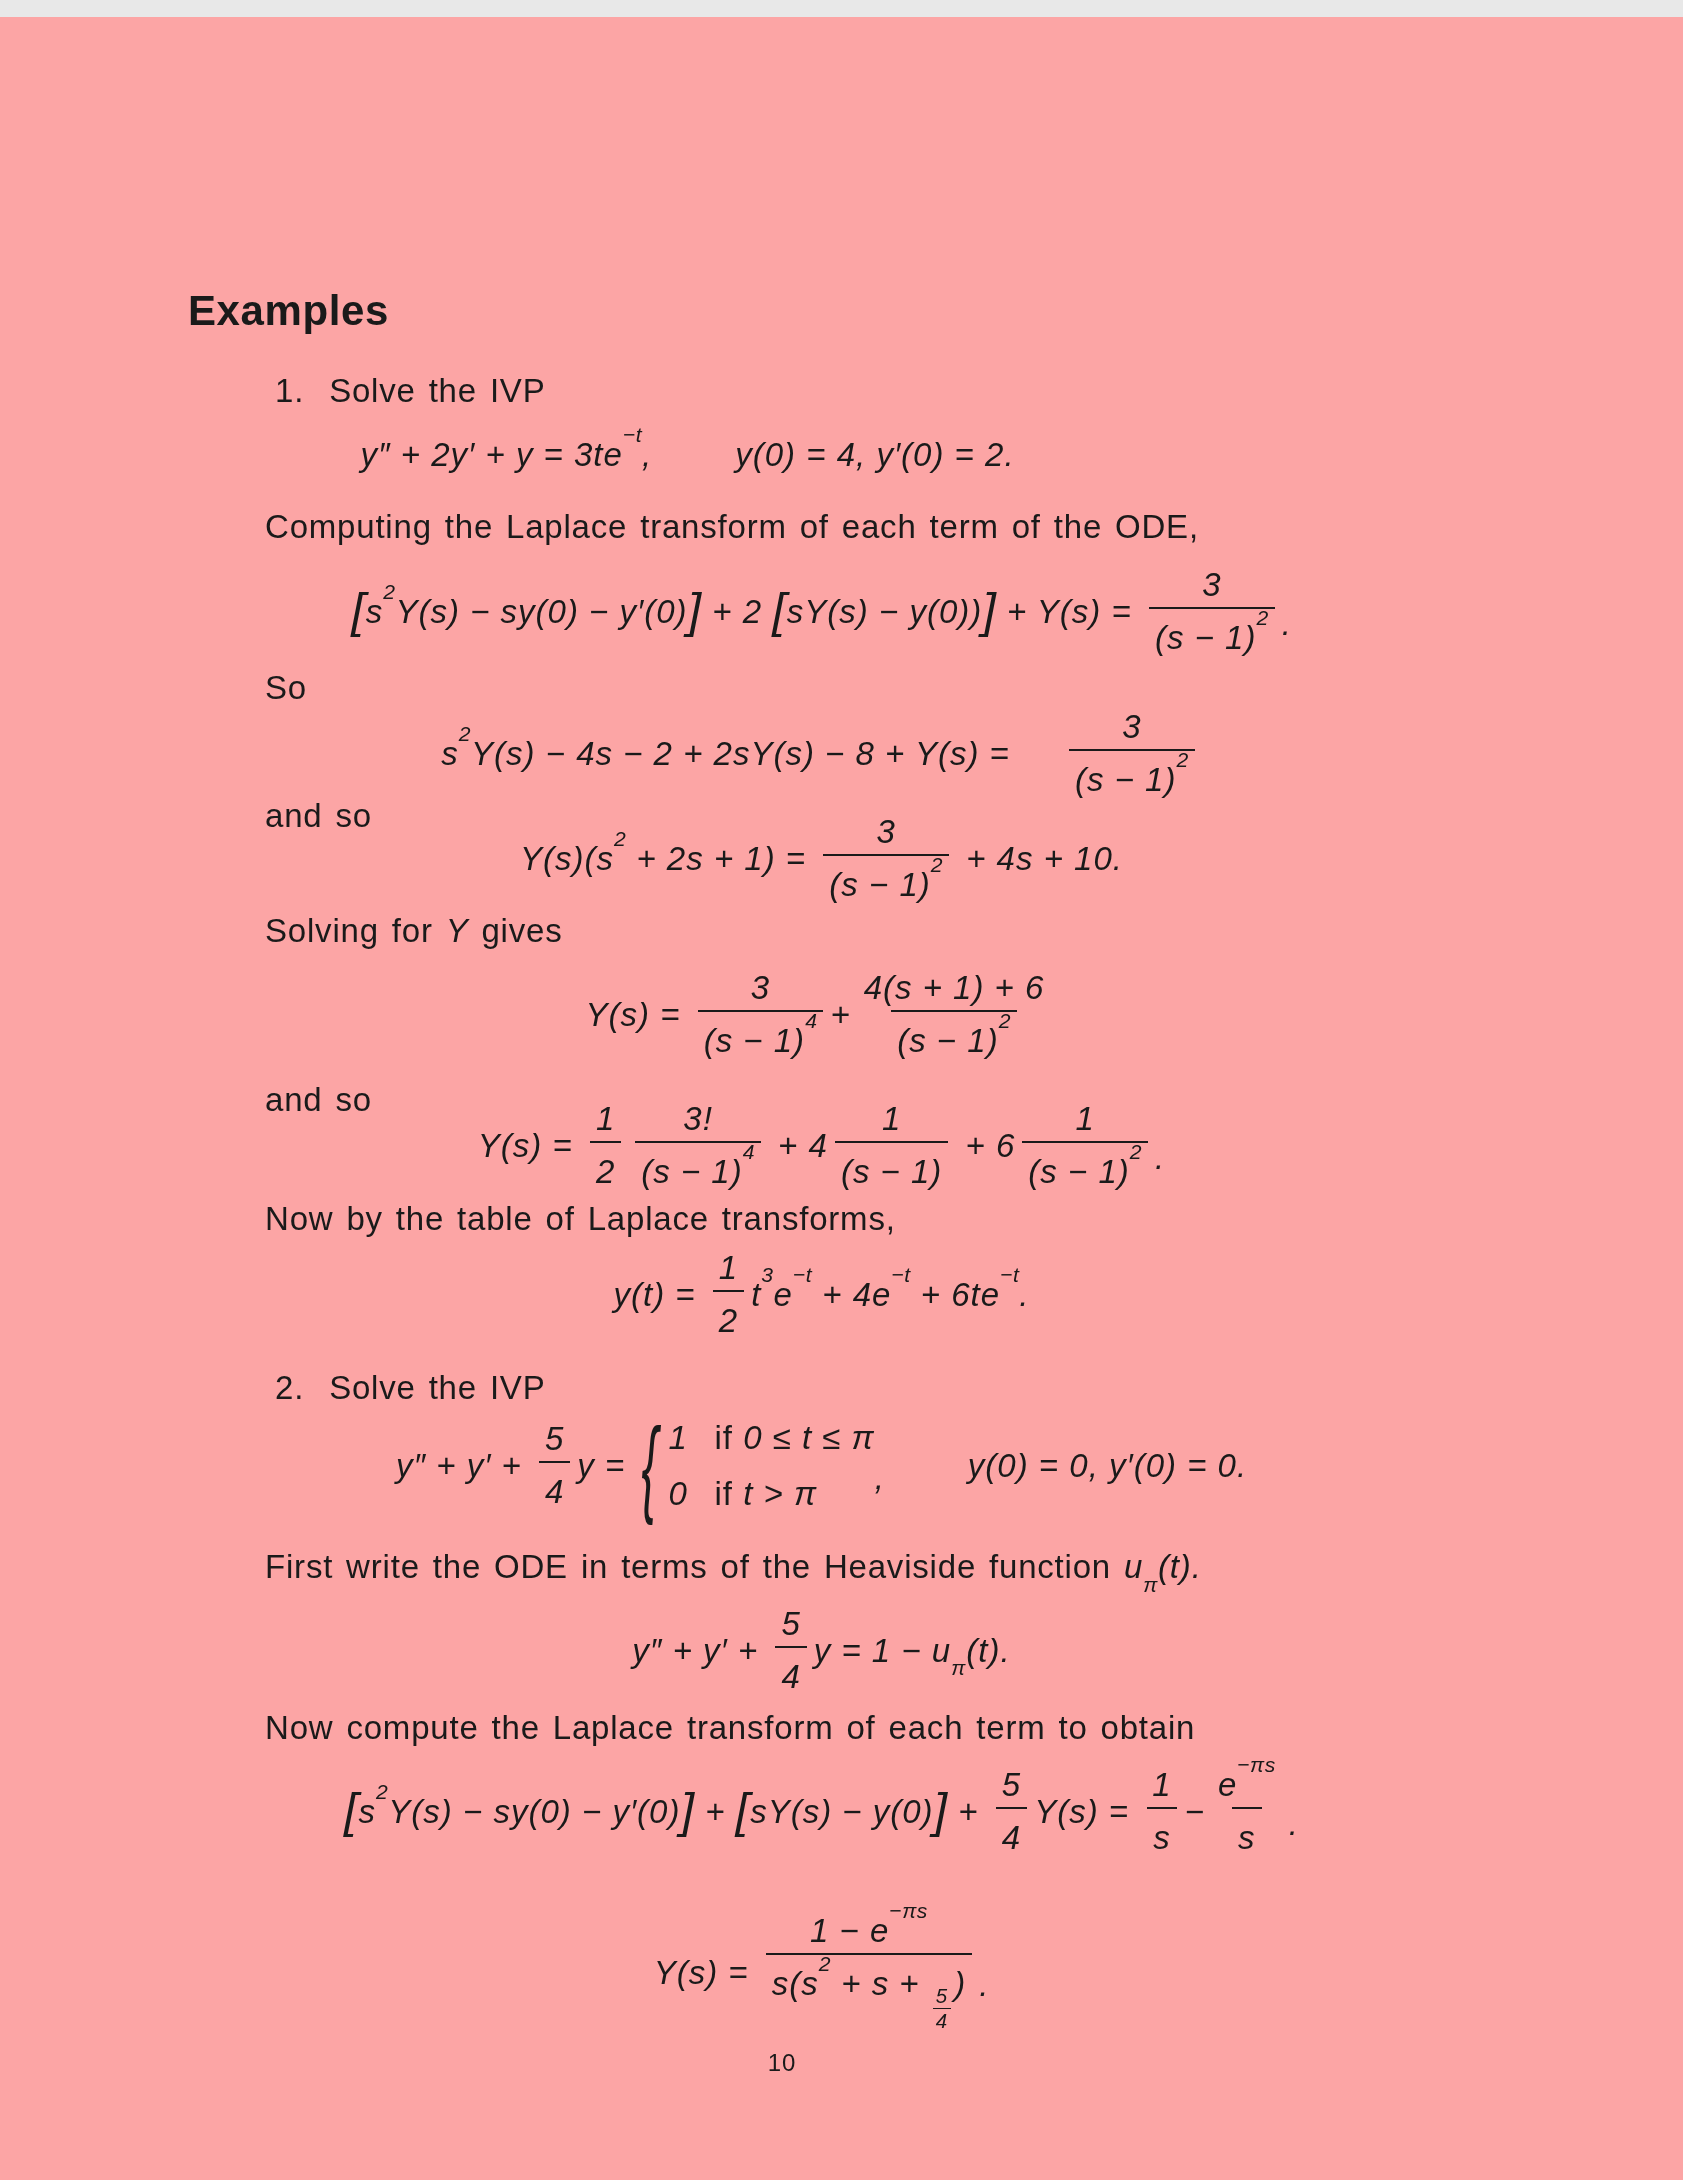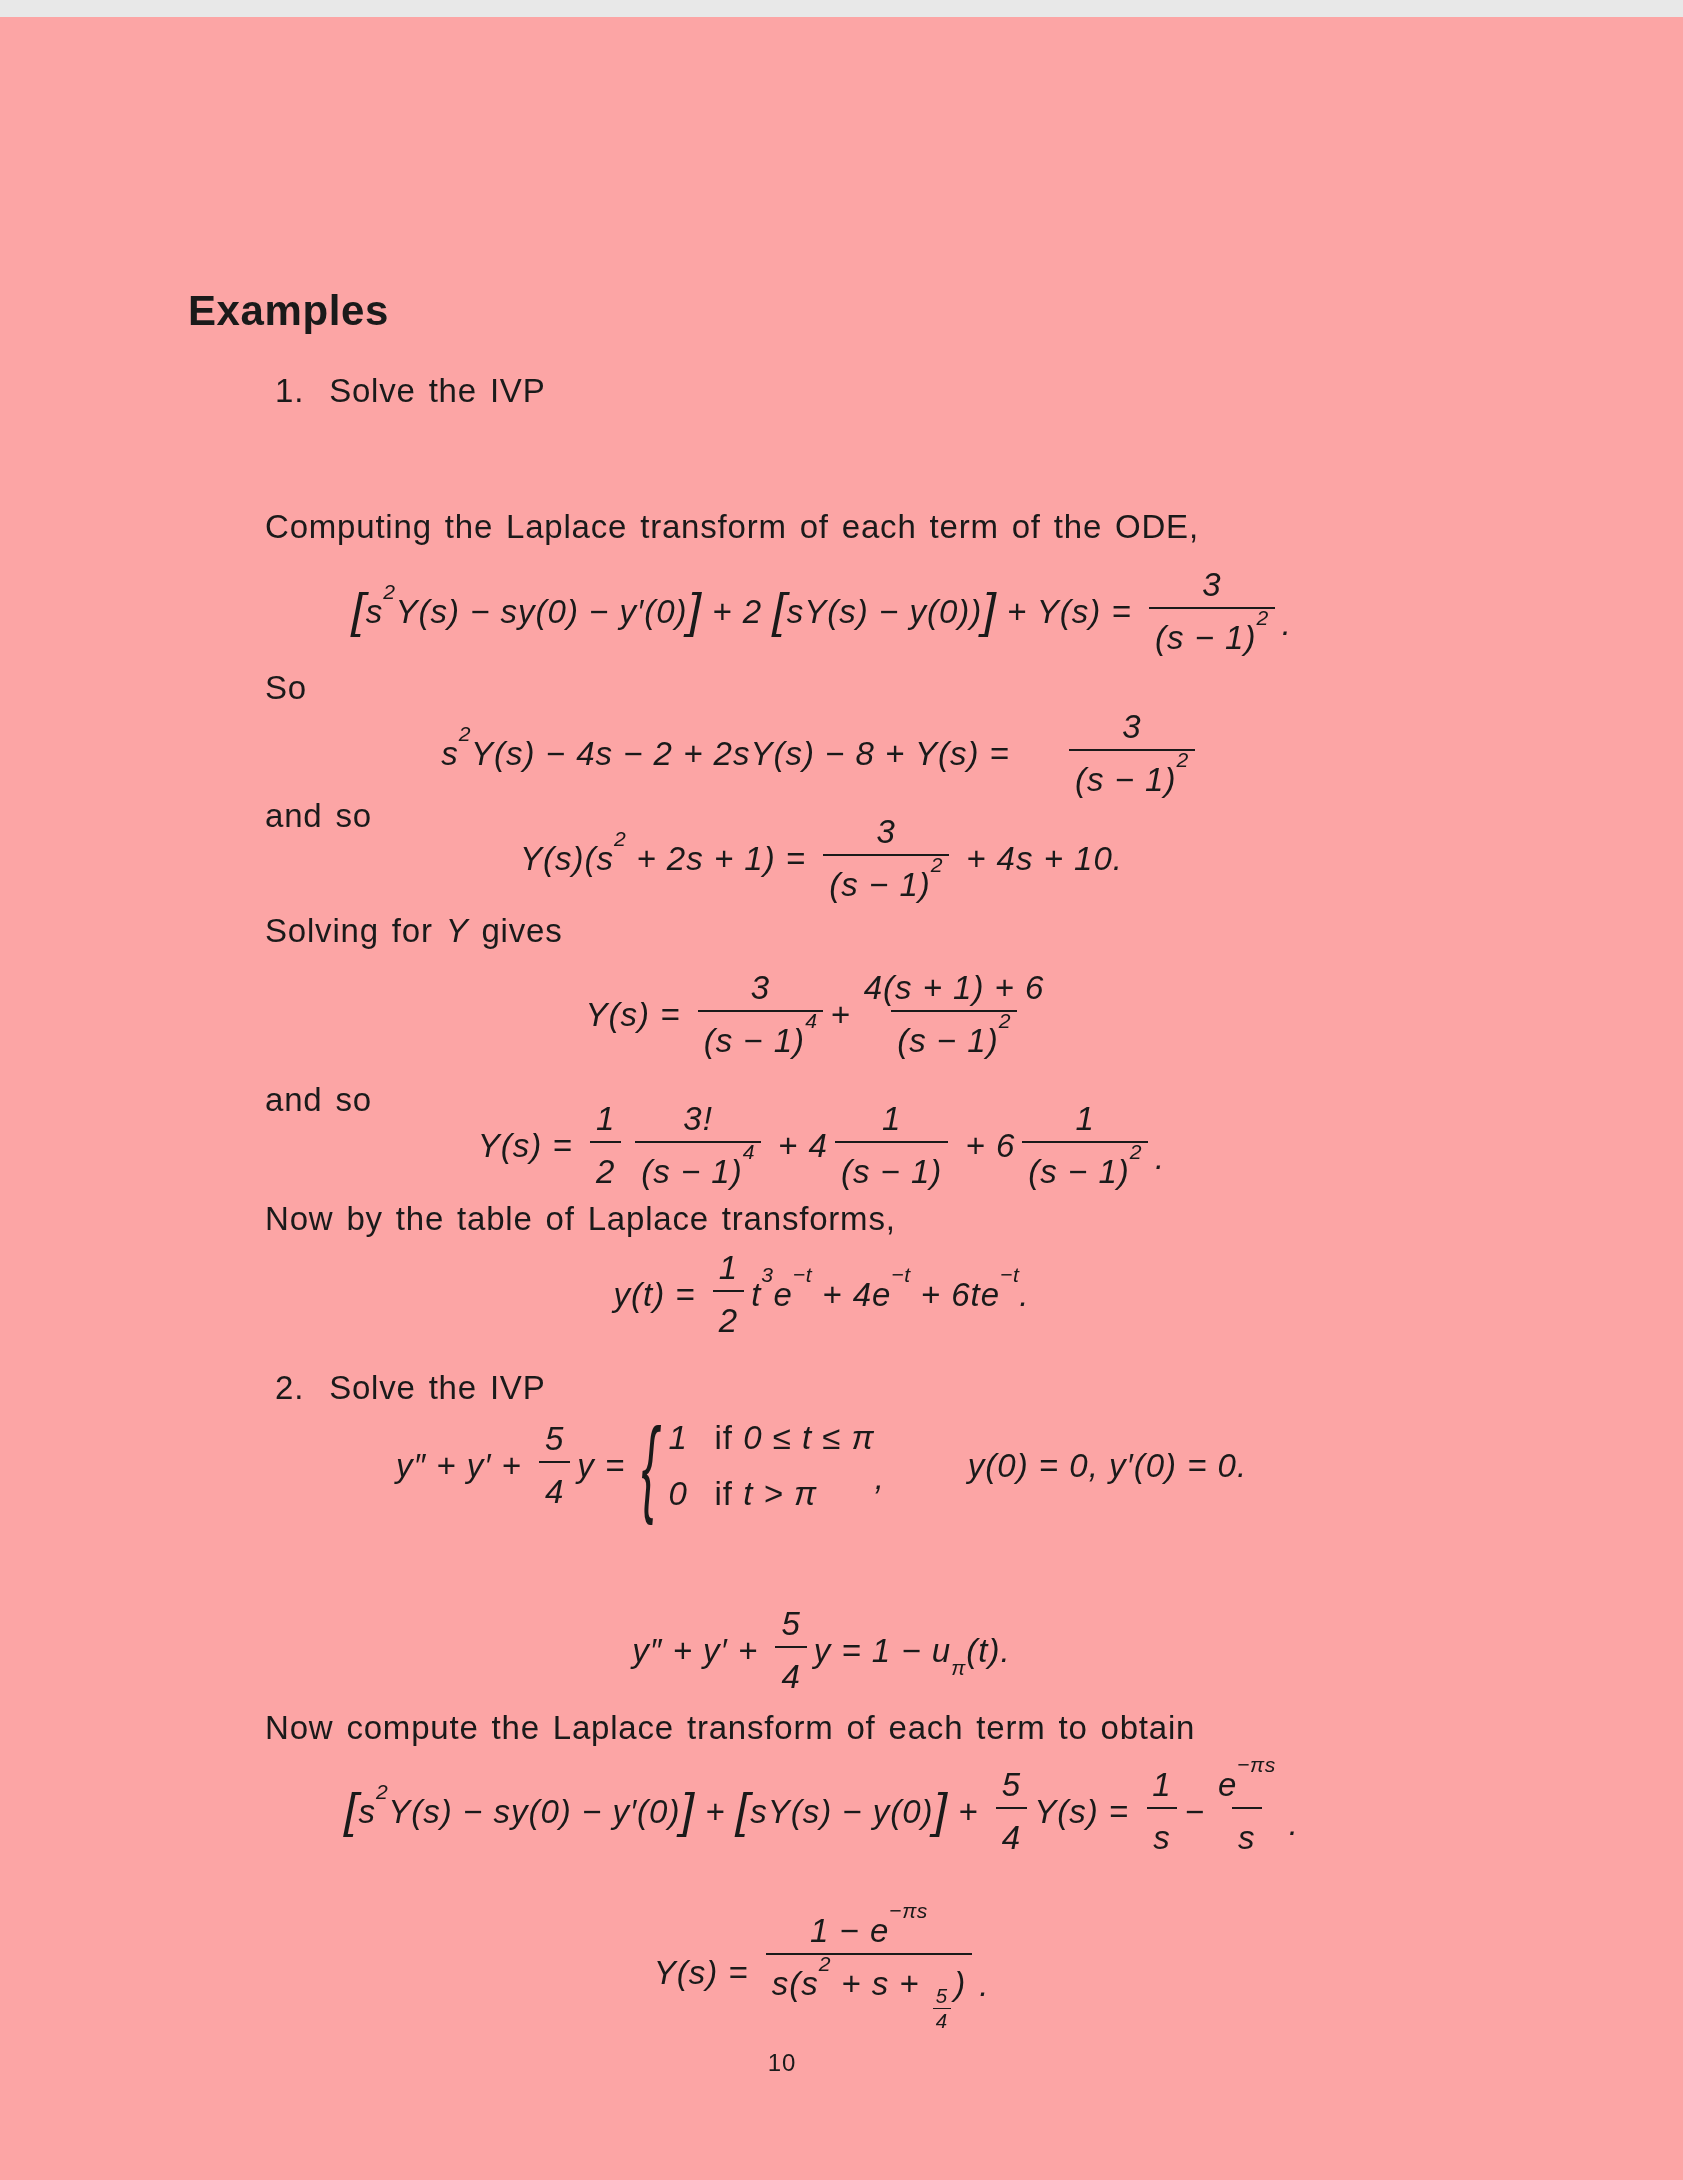--- a/index.html
+++ b/index.html
@@ -53,20 +53,25 @@
 </style>
 </head>
 <body>
 
 <div class="page">
 
   <h1 class="heading" style="left:188px; top:273px;">Examples</h1>
 
   <div class="txt" style="left:275px; top:353px;"><span class="lbl">1.</span><span class="ititle">Solve the IVP</span></div>
 
+  <div class="eq nudge-eq1" style="top:373px;">
+    <span><span>y″ + 2y′ + y = 3te</span><sup>−t</sup><span>,</span></span>
+      <span class="sp-lg"></span>
+      <span>y(0) = 4, y′(0) = 2.</span>
+  </div>
 
   <div class="txt" style="left:265px; top:489px;">Computing the Laplace transform of each term of the ODE,</div>
 
   <div class="eq" style="top:530px;">
     <span class="bigb">[</span>
       <span><span>s</span><sup>2</sup><span>Y(s) − sy(0) − y′(0)</span></span>
       <span class="bigb">]</span>
       <span> + 2 </span>
       <span class="bigb">[</span>
       <span>sY(s) − y(0))</span>
@@ -130,20 +135,21 @@
     <span class="brace">{</span>
     <span class="cases">
       <span class="crow"><span class="val">1</span><span><span class="rm">if </span><span>0 ≤ t ≤ π</span></span></span>
       <span class="crow"><span class="val">0</span><span><span class="rm">if </span><span>t &gt; π</span></span></span>
     </span>
     <span class="pd">,</span>
     <span class="sp-lg"></span>
     <span>y(0) = 0, y′(0) = 0.</span>
   </div>
 
+  <div class="txt" style="left:265px; top:1529px;"><span>First write the ODE in terms of the Heaviside function </span><span class="mi">u</span><sub class="mi">π</sub><span class="mi">(t).</span></div>
 
   <div class="eq" style="top:1569px;">
     <span>y″ + y′ + </span>
     <span class="frac"><span class="num">5</span><span class="den">4</span></span>
     <span><span>y = 1 − u</span><sub>π</sub><span>(t).</span></span>
   </div>
 
   <div class="txt" style="left:265px; top:1690px;text-align:right;">Now compute the Laplace transform of each term to obtain</div>
 
   <div class="eq" style="top:1730px;">

